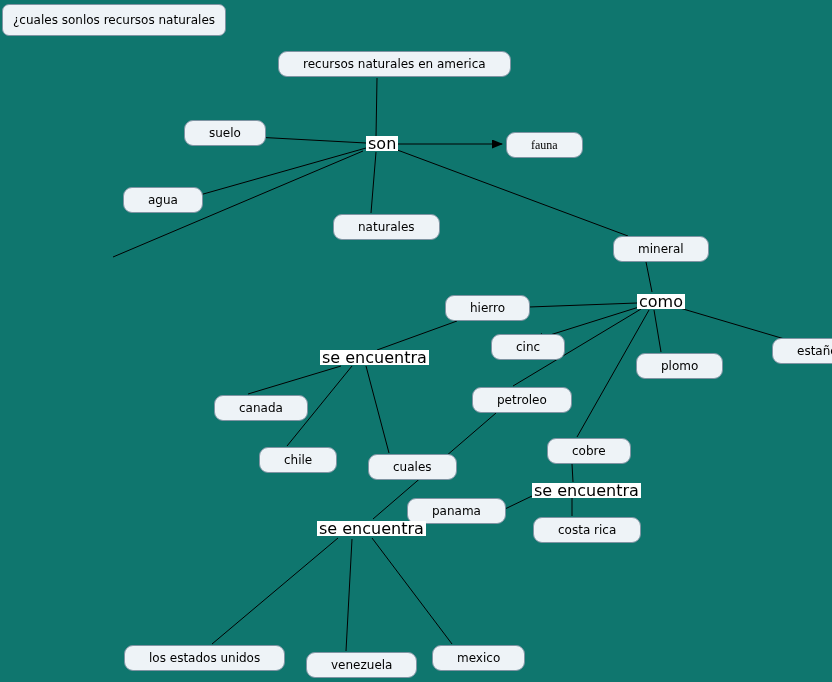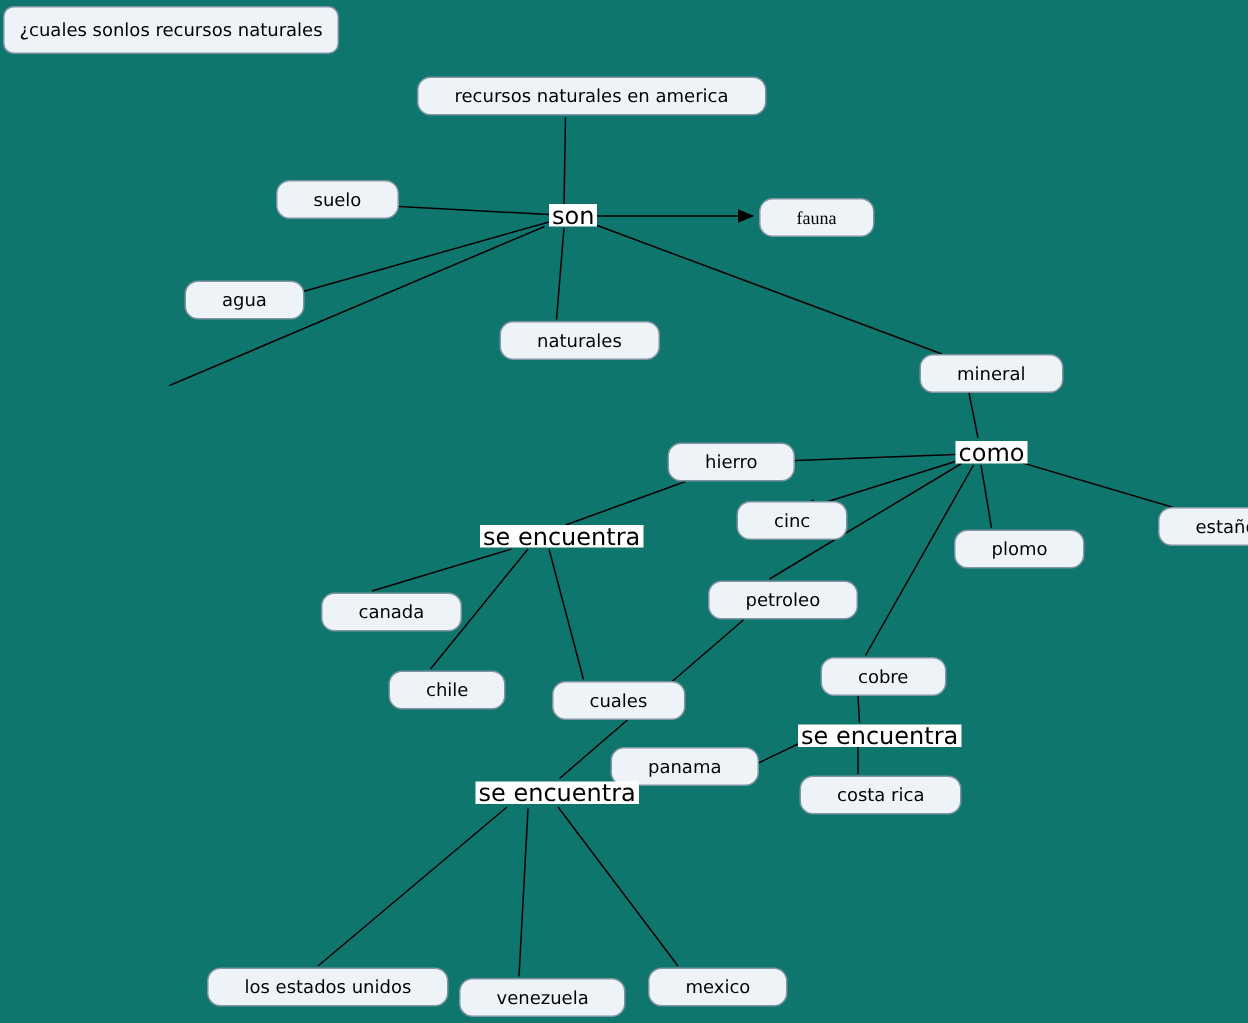--- a/index.html
+++ b/index.html
@@ -144,21 +144,21 @@
   <div class="concept" style="left:368px; top:454px;">cuales</div>
 
   <div class="concept" style="left:472px; top:387px;">petroleo</div>
 
   <div class="concept" style="left:547px; top:438px;">cobre</div>
 
   <div class="concept" style="left:407px; top:498px;">panama</div>
 
   <div class="concept" style="left:533px; top:517px;">costa rica</div>
 
-  <div class="concept" style="left:138px; top:645px;">los estados unidos</div>
+  <div class="concept" style="left:124px; top:645px;">los estados unidos</div>
 
   <div class="concept" style="left:306px; top:652px;">venezuela</div>
 
   <div class="concept" style="left:432px; top:645px;">mexico</div>
 
   <div class="link-label" style="left:366px; top:136px;">son</div>
 
   <div class="link-label" style="left:637px; top:294px;">como</div>
 
   <div class="link-label" style="left:320px; top:350px;">se encuentra</div>

